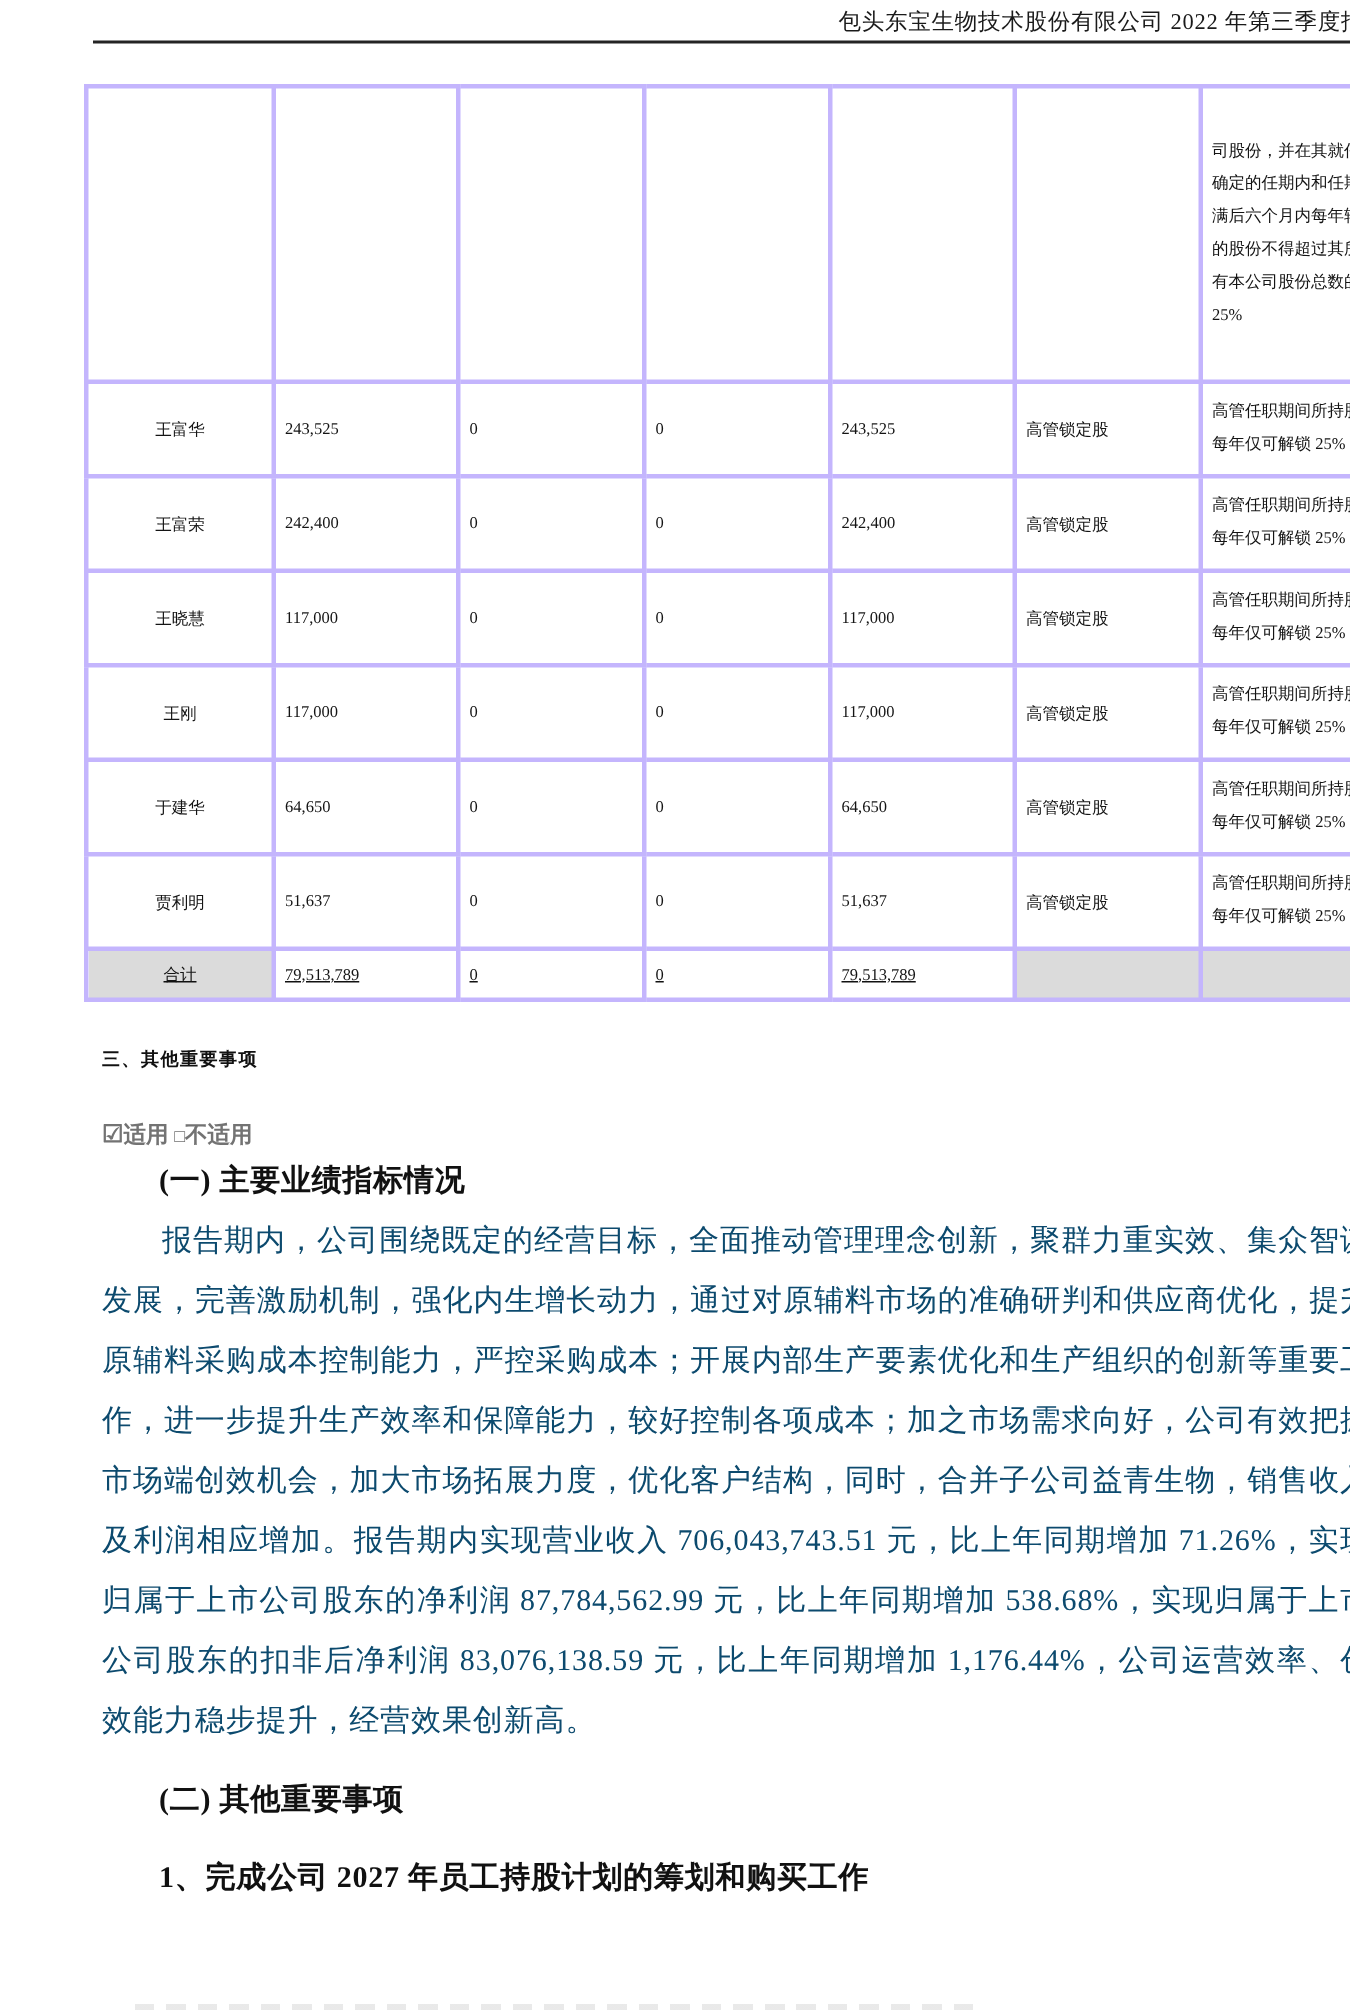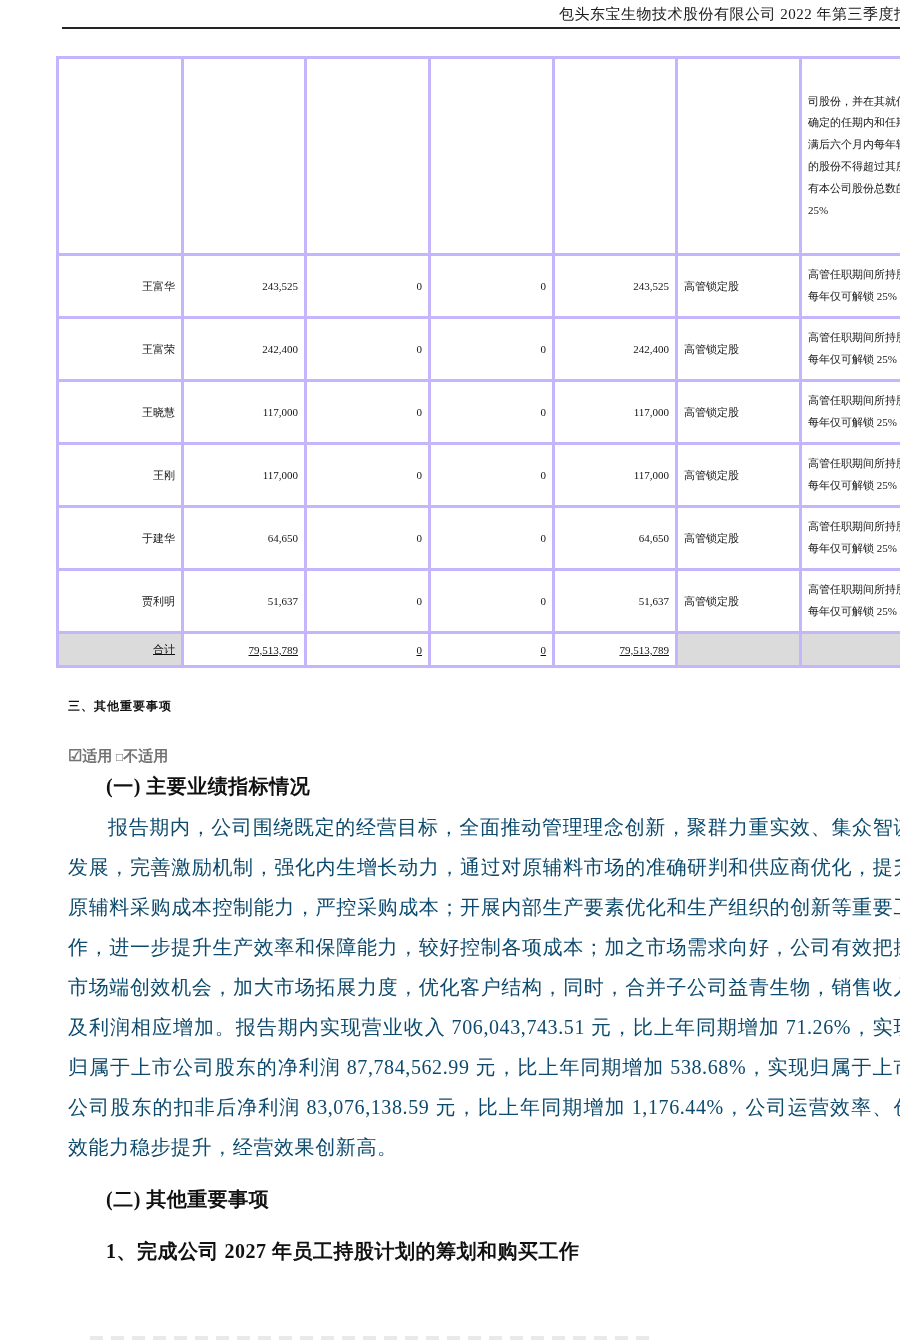--- a/index.html
+++ b/index.html
@@ -36,22 +36,22 @@
     border:3px solid #c4b5fd;
     font-size:11px;
     color:#141414;
     vertical-align:middle;
     padding:2px 6px;
     overflow:hidden;
   }
   tr.r-carry{height:197px;}
   tr.r-name{height:63px;}
   tr.r-total{height:34px;text-decoration:underline;}
-  td.c-name{padding-left:10px;text-align:right;}
-  td.c-num{text-align:right;padding-right:11px;font-variant-numeric:tabular-nums;}
+  td.c-name{padding-left:10px;text-align:center;}
+  td.c-num{text-align:left;padding-right:11px;font-variant-numeric:tabular-nums;}
   td.c-lock{padding-left:8px;}
   td.c-note{line-height:21.8px;padding:2px 4px 2px 6px;text-align:left;}
   td.v-top{vertical-align:top;}
   td.gray{background:#dbdbdb;}
   
   .h-section{
     margin:30px 0 0 20px;
     font-size:12px;
     font-weight:bold;
     letter-spacing:1px;

